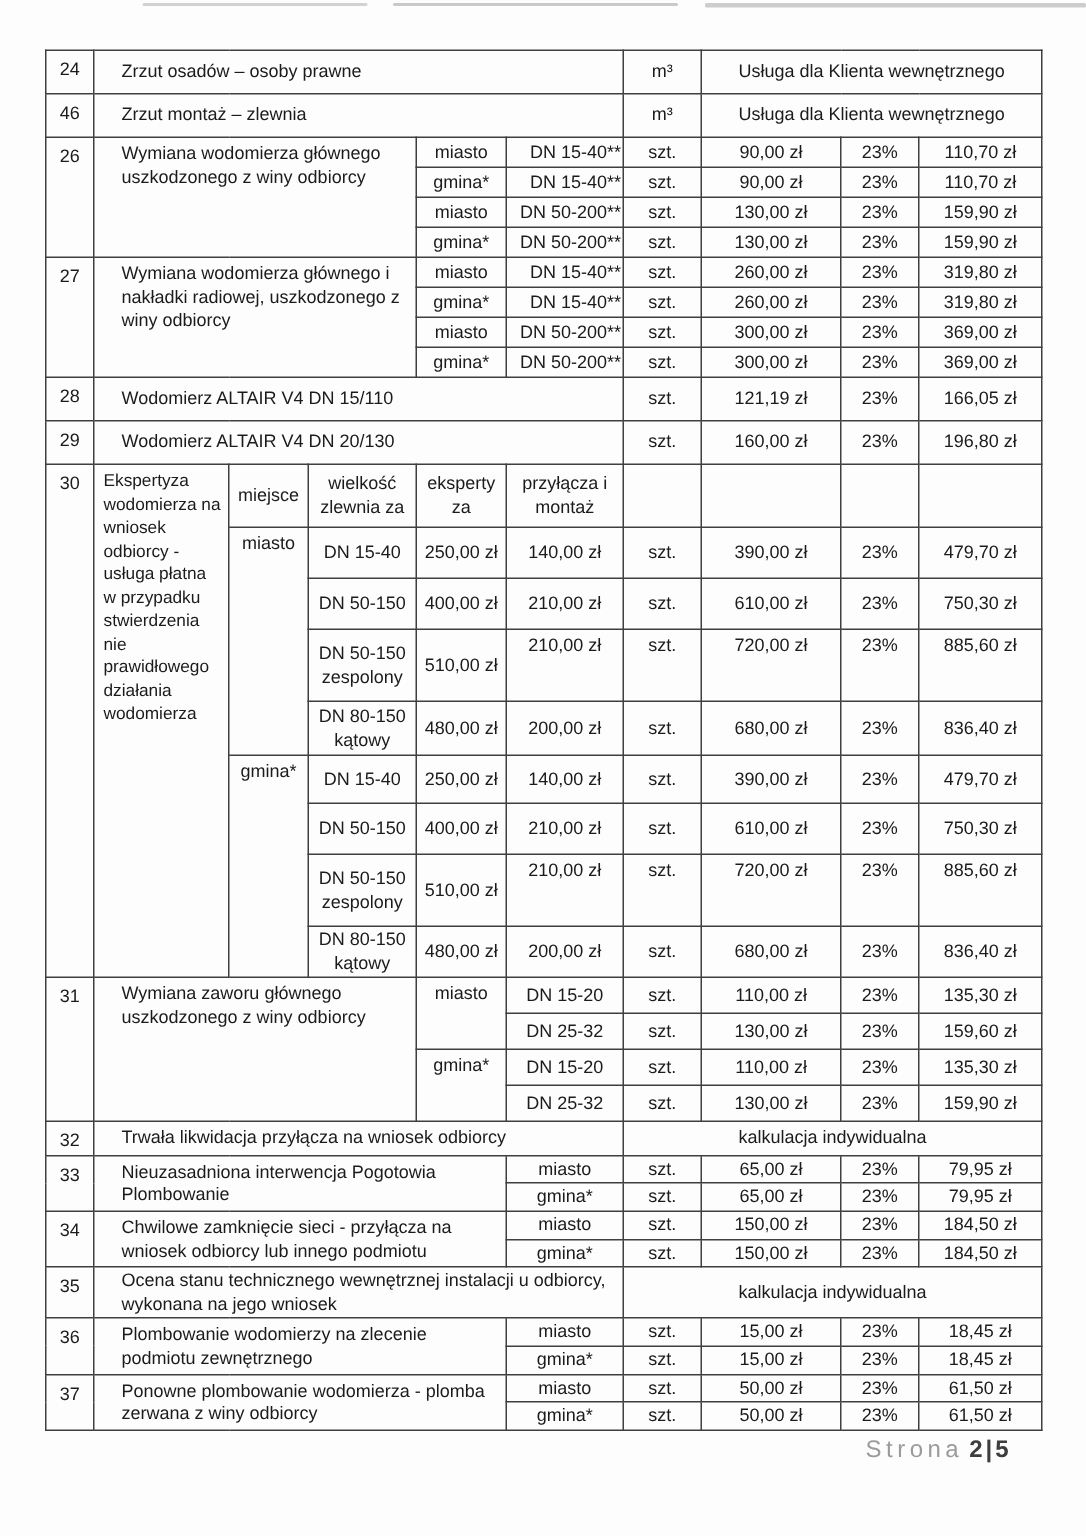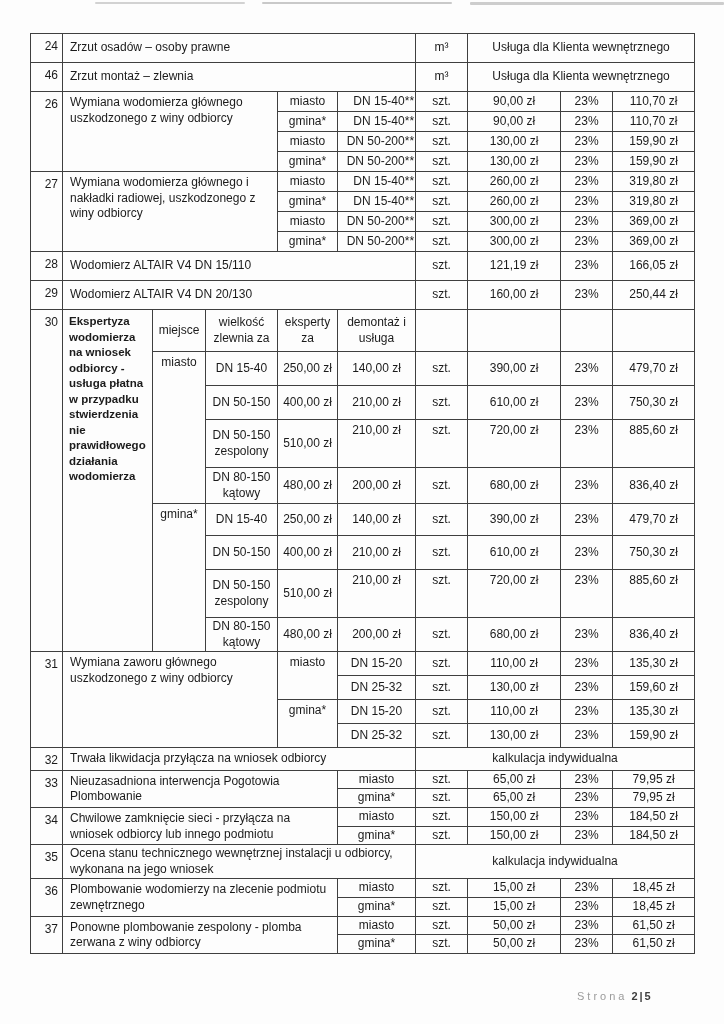--- a/index.html
+++ b/index.html
@@ -21,33 +21,33 @@
   td {
     border: 1px solid #3f3f3f;
     font-size: 12px;
     line-height: 1.3;
     color: #1b1b1b;
     padding: 1px 4px;
     vertical-align: middle;
     overflow: hidden;
     word-wrap: break-word;
   }
-  td.num  { text-align: right; vertical-align: top; padding-top: 5px; }
-  td.desc { text-align: left; padding-left: 7px; }
+  td.num  { text-align: center; vertical-align: top; padding-top: 5px; }
+  td.desc { text-align: left; padding-left: 18px; }
   td.vtop { vertical-align: top; padding-top: 3px; }
   td.ctr  { text-align: center; }
   td.dnl  { text-align: right; padding-left: 2px; padding-right: 1px; }
   td.desc30 {
     vertical-align: top; padding-top: 4px; padding-left: 6px;
-    font-size: 11.5px; line-height: 1.35; font-weight: bold;
+    font-size: 11.5px; line-height: 1.35;
   }
 
   .footer {
     position: absolute; top: 958px; left: 577px;
-    font-size: 11px; white-space: nowrap; margin-top: 32px;
+    font-size: 16px; white-space: nowrap;
   }
   .footer .flabel { color: #9b9b9b; letter-spacing: 3px; }
   .footer .fpage  { color: #3d3d3d; font-weight: bold; letter-spacing: 2px; margin-left: 4px; }
 </style>
 </head>
 <body>
 
 <div class="scan-artifact" style="left:95px; top:2px; width:150px; height:2px;"></div>
 <div class="scan-artifact" style="left:262px; top:2px; width:190px; height:2px; background:#c9c9c9;"></div>
 <div class="scan-artifact" style="left:470px; top:2px; width:254px; height:3px; background:#cdcdcd;"></div>
@@ -158,30 +158,30 @@
     <td class="ctr">121,19 zł</td>
     <td class="ctr">23%</td>
     <td class="ctr">166,05 zł</td>
   </tr>
   <tr style="height:29px">
     <td class="num">29</td>
     <td class="desc" colspan="5">Wodomierz ALTAIR V4 DN 20/130</td>
     <td class="ctr">szt.</td>
     <td class="ctr">160,00 zł</td>
     <td class="ctr">23%</td>
-    <td class="ctr">250,44 zł</td>
+    <td class="ctr">196,80 zł</td>
   </tr>
 
   <tr style="height:42px">
     <td class="num" rowspan="9">30</td>
     <td class="desc30" rowspan="9">Ekspertyza wodomierza na wniosek odbiorcy - usługa płatna w przypadku stwierdzenia nie prawidłowego działania wodomierza</td>
     <td class="ctr">miejsce</td>
     <td class="ctr">wielkość zlewnia za</td>
     <td class="ctr">eksperty za</td>
-    <td class="ctr">demontaż i usługa</td>
+    <td class="ctr">przyłącza i montaż</td>
     <td></td>
     <td></td>
     <td></td>
     <td></td>
   </tr>
 
   <tr style="height:34px">
     <td class="ctr vtop" rowspan="4">miasto</td>
     <td class="ctr">DN 15-40</td>
     <td class="ctr">250,00 zł</td>
@@ -348,21 +348,21 @@
   <tr style="height:18px">
     <td class="ctr">gmina*</td>
     <td class="ctr">szt.</td>
     <td class="ctr">15,00 zł</td>
     <td class="ctr">23%</td>
     <td class="ctr">18,45 zł</td>
   </tr>
 
   <tr style="height:18px">
     <td class="num" rowspan="2">37</td>
-    <td class="desc vtop" colspan="4" rowspan="2">Ponowne plombowanie zespolony - plomba zerwana z winy odbiorcy</td>
+    <td class="desc vtop" colspan="4" rowspan="2">Ponowne plombowanie wodomierza - plomba zerwana z winy odbiorcy</td>
     <td class="ctr">miasto</td>
     <td class="ctr">szt.</td>
     <td class="ctr">50,00 zł</td>
     <td class="ctr">23%</td>
     <td class="ctr">61,50 zł</td>
   </tr>
   <tr style="height:18px">
     <td class="ctr">gmina*</td>
     <td class="ctr">szt.</td>
     <td class="ctr">50,00 zł</td>

